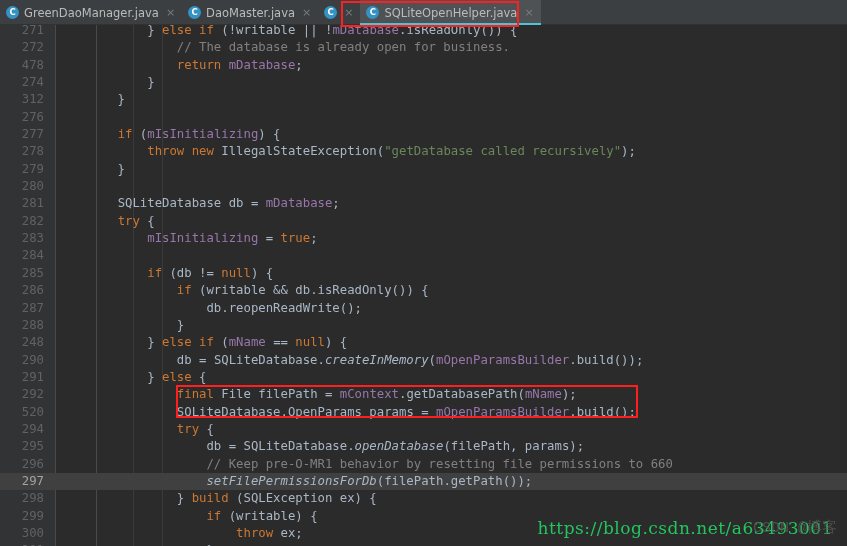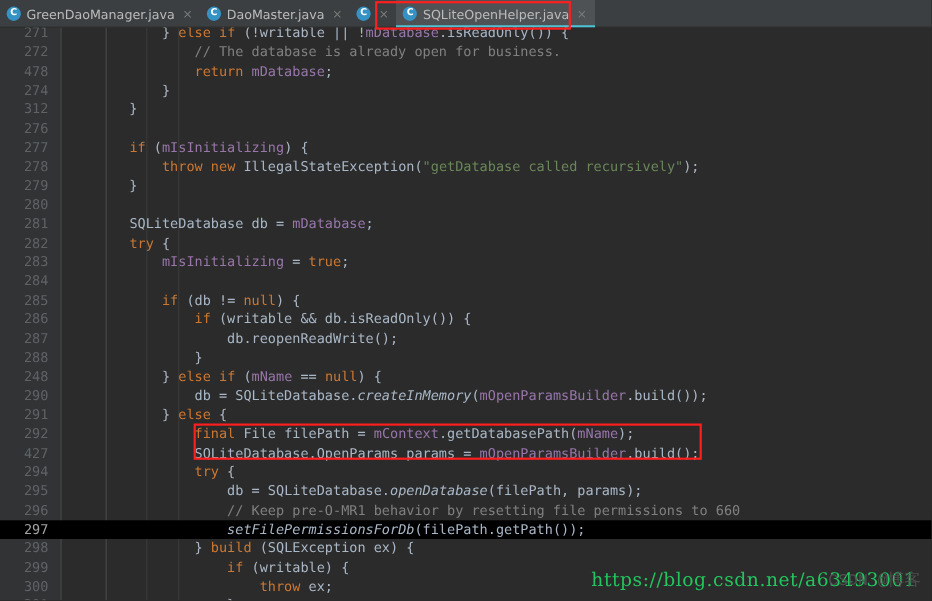--- a/index.html
+++ b/index.html
@@ -99,21 +99,21 @@
     position: absolute;
     left: 0; right: 0; top: 0;
     font-size: 12.3px;
     line-height: 17.35px;
   }
   .row {
     position: relative;
     height: 17.35px;
     white-space: pre;
   }
-  .row.current { background: #000000; }
+  .row.current { background: #404040; }
   .row.current .ln { color: #a4a3a3; }
   .ln {
     position: absolute;
     left: 0; width: 44px;
     text-align: right;
     color: #606366;
     font-size: 12.3px;
   }
   .src {
     position: absolute;
@@ -225,21 +225,21 @@
       <div class="row"><span class="ln">283</span><span class="src">        <span class="fld">mIsInitializing</span> = <span class="kw">true</span>;</span></div>
       <div class="row"><span class="ln">284</span><span class="src"></span></div>
       <div class="row"><span class="ln">285</span><span class="src">        <span class="kw">if</span> (<span class="pln">db</span> != <span class="kw">null</span>) {</span></div>
       <div class="row"><span class="ln">286</span><span class="src">            <span class="kw">if</span> (<span class="pln">writable</span> &amp;&amp; <span class="pln">db</span>.<span class="pln">isReadOnly</span>()) {</span></div>
       <div class="row"><span class="ln">287</span><span class="src">                <span class="pln">db</span>.<span class="pln">reopenReadWrite</span>();</span></div>
       <div class="row"><span class="ln">288</span><span class="src">            }</span></div>
       <div class="row"><span class="ln">248</span><span class="src">        } <span class="kw">else</span> <span class="kw">if</span> (<span class="fld">mName</span> == <span class="kw">null</span>) {</span></div>
       <div class="row"><span class="ln">290</span><span class="src">            <span class="pln">db</span> = <span class="cls">SQLiteDatabase</span>.<span class="statm">createInMemory</span>(<span class="fld">mOpenParamsBuilder</span>.<span class="pln">build</span>());</span></div>
       <div class="row"><span class="ln">291</span><span class="src">        } <span class="kw">else</span> {</span></div>
       <div class="row"><span class="ln">292</span><span class="src">            <span class="kw">final</span> <span class="cls">File</span> <span class="pln">filePath</span> = <span class="fld">mContext</span>.<span class="pln">getDatabasePath</span>(<span class="fld">mName</span>);</span></div>
-      <div class="row"><span class="ln">427</span><span class="src">            <span class="cls">SQLiteDatabase</span>.<span class="cls">OpenParams</span> <span class="pln">params</span> = <span class="fld">mOpenParamsBuilder</span>.<span class="pln">build</span>();</span></div>
+      <div class="row"><span class="ln">520</span><span class="src">            <span class="cls">SQLiteDatabase</span>.<span class="cls">OpenParams</span> <span class="pln">params</span> = <span class="fld">mOpenParamsBuilder</span>.<span class="pln">build</span>();</span></div>
       <div class="row"><span class="ln">294</span><span class="src">            <span class="kw">try</span> {</span></div>
       <div class="row"><span class="ln">295</span><span class="src">                <span class="pln">db</span> = <span class="cls">SQLiteDatabase</span>.<span class="statm">openDatabase</span>(<span class="pln">filePath</span>, <span class="pln">params</span>);</span></div>
       <div class="row"><span class="ln">296</span><span class="src">                <span class="cmt">// Keep pre-O-MR1 behavior by resetting file permissions to 660</span></span></div>
       <div class="row current"><span class="ln">297</span><span class="src">                <span class="statm">setFilePermissionsForDb</span>(<span class="pln">filePath</span>.<span class="pln">getPath</span>());</span></div>
       <div class="row"><span class="ln">298</span><span class="src">            } <span class="kw">build</span> (<span class="cls">SQLException</span> <span class="pln">ex</span>) {</span></div>
       <div class="row"><span class="ln">299</span><span class="src">                <span class="kw">if</span> (<span class="pln">writable</span>) {</span></div>
       <div class="row"><span class="ln">300</span><span class="src">                    <span class="kw">throw</span> <span class="pln">ex</span>;</span></div>
       <div class="row"><span class="ln">301</span><span class="src">                }</span></div>
     </div>
 

